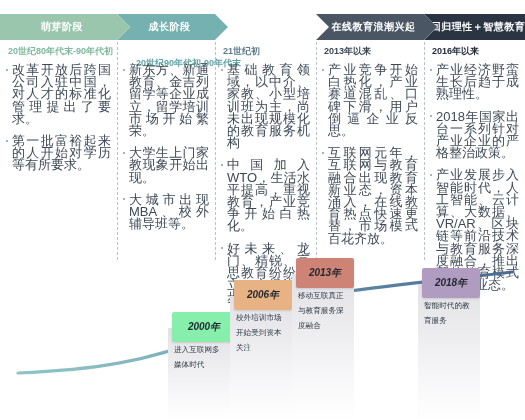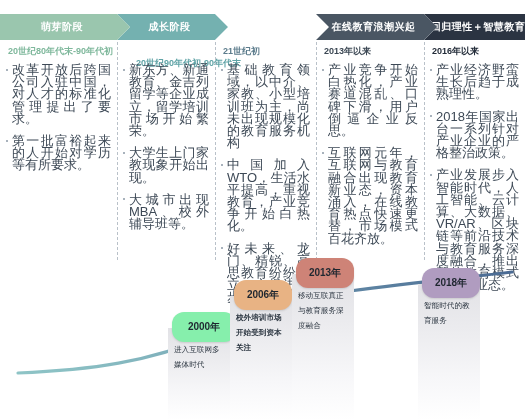--- a/index.html
+++ b/index.html
@@ -74,24 +74,25 @@
     background:linear-gradient(to bottom,#e2e2e6 0%,#ececef 35%,#f7f7f9 70%,#ffffff 100%);
     box-sizing:border-box;
     padding:14px 6px 4px 6px;
   }
   .tbody .ttext{
     font-size:7.6px;line-height:15px;color:#2d3742;
     text-align:left;
   }
   .tpill{
     position:absolute;top:0;left:4px;
-    height:30px;border-radius:12px;
+    height:30px;border-radius:2px;
     display:flex;align-items:center;justify-content:center;
     box-shadow:0 1px 2px rgba(0,0,0,.12);
     z-index:3;
+    font-style:italic;
   }
   .tpill .tyear{
     font-size:10px;font-weight:bold;color:#1f2730;white-space:nowrap;
   }
 </style>
 </head>
 <body>
 
 <div id="stage">
 
@@ -174,21 +175,21 @@
     <div class="tcard" style="left: 168px; top: 54px; width: 62px; height: 108px; z-index: 4;">
       <div class="tbody" style="height: 92px;">
         <div class="ttext">进入互联网多媒体时代</div>
       </div>
       <div class="tpill" style="width: 64px; background: #86efac;">
         <span class="tyear">2000年</span>
       </div>
     </div>
 
     <div class="tcard" style="left: 230px; top: 22px; width: 62px; height: 140px; z-index: 5;">
-      <div class="tbody" style="height: 124px; font-weight: bold;">
+      <div class="tbody" style="height: 124px;">
         <div class="ttext">校外培训市场开始受到资本关注</div>
       </div>
       <div class="tpill" style="width: 58px; background: rgb(232, 179, 132);">
         <span class="tyear">2006年</span>
       </div>
     </div>
 
     <div class="tcard" style="left: 292px; top: 0px; width: 62px; height: 162px; z-index: 6;">
       <div class="tbody" style="height: 146px;">
         <div class="ttext">移动互联真正与教育服务深度融合</div>

